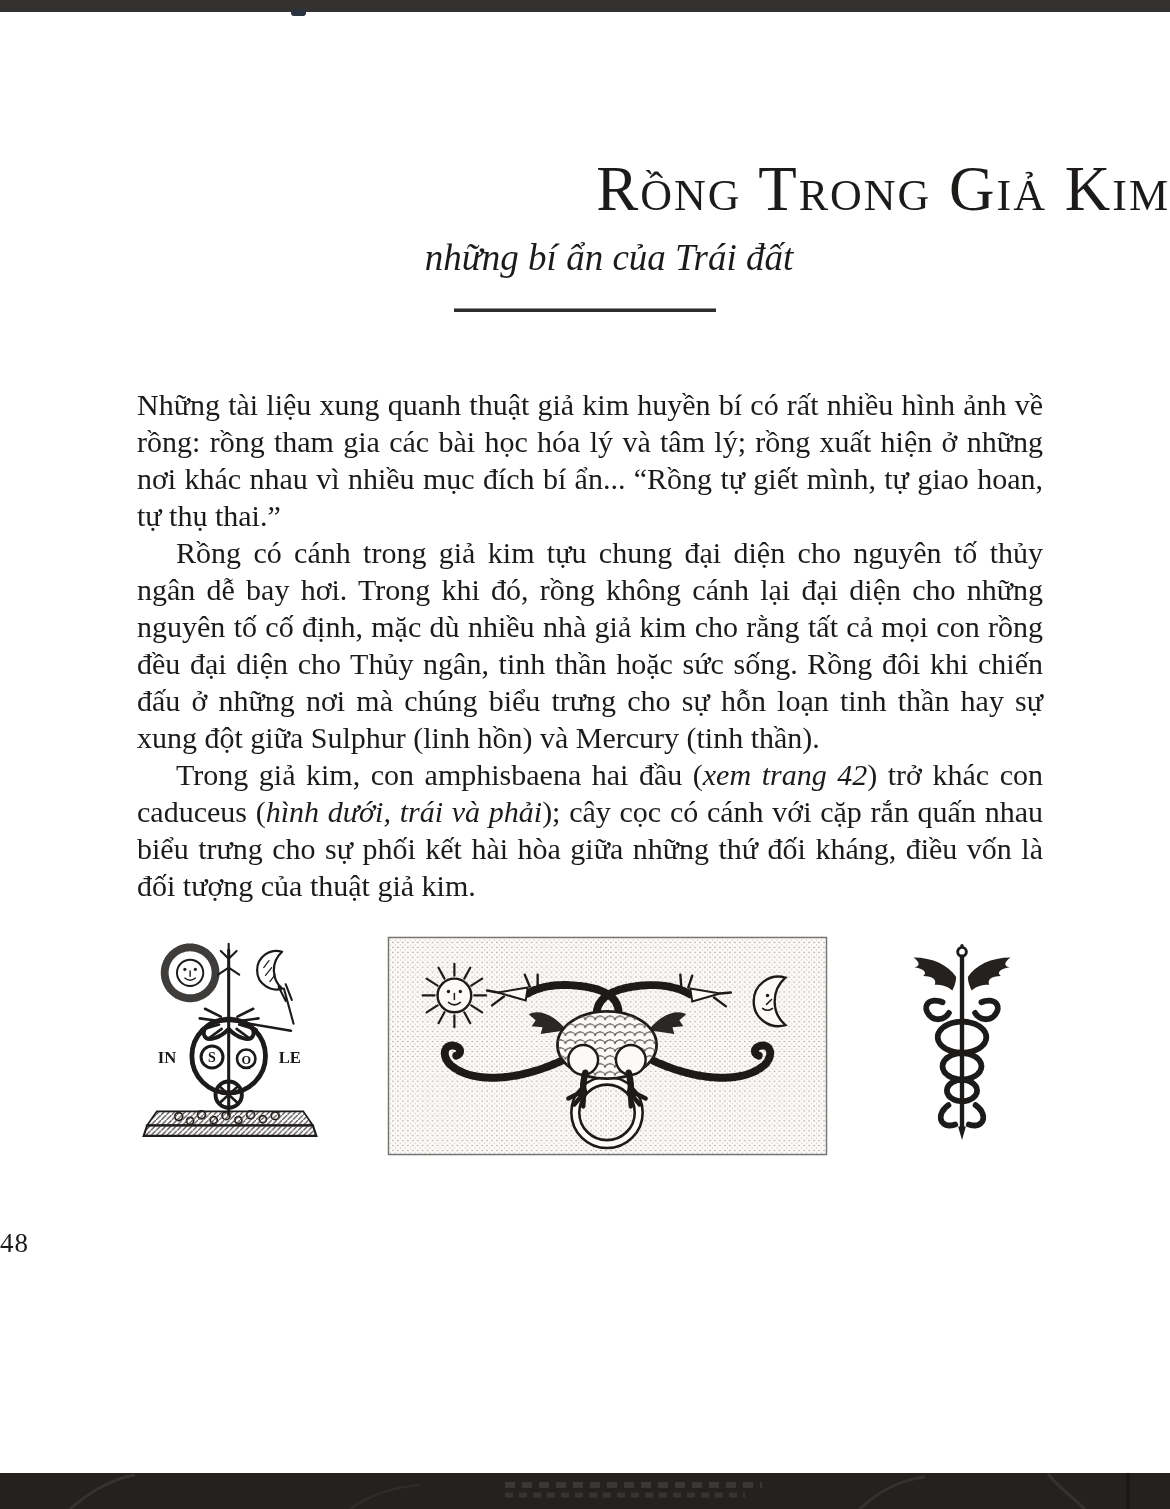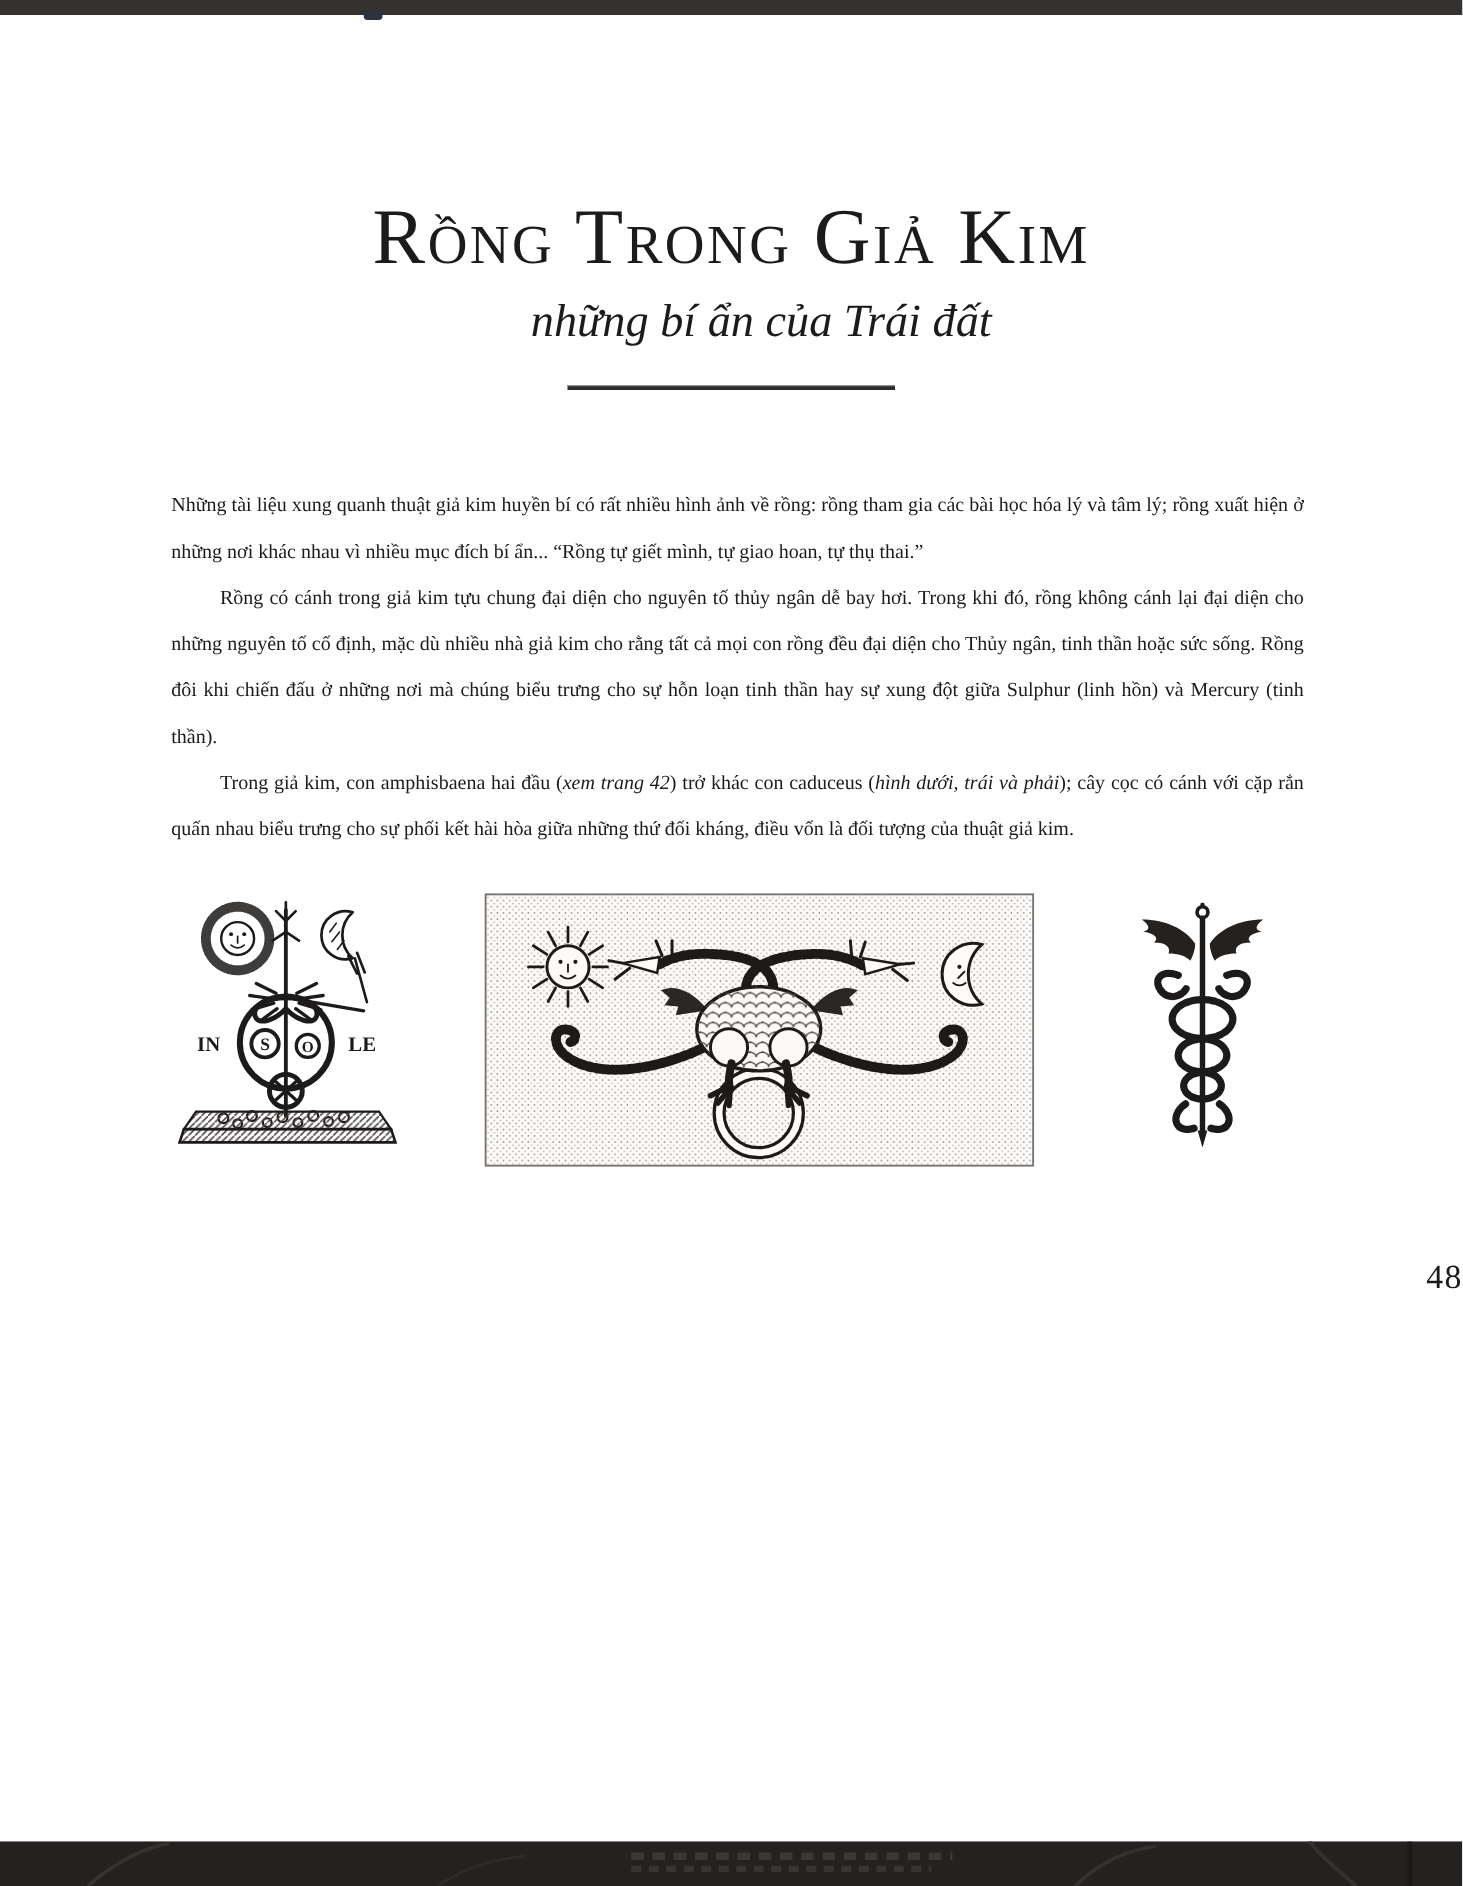--- a/index.html
+++ b/index.html
@@ -17,42 +17,43 @@
   }
   .top-edge{height:12px;background:var(--edge-top);}
   .top-notch{position:absolute;left:291px;top:9px;width:15px;height:7px;
     background:#2b3340;border-radius:0 0 3px 3px;}
   header{text-align:center;margin-top:146px;}
   .title{
     font-weight:normal;
     font-variant:small-caps;
     font-size:63px;line-height:1;
     letter-spacing:2px;
+    text-align:right;
   }
   .subtitle{font-style:italic;font-size:37px;margin-top:15px;line-height:1.2;padding-left:48px;}
   .rule{width:262px;height:4px;background:#2e2c2b;margin:28px auto 0;
     border-top:1px solid #8f8f8f;}
   main{
     margin:74px 127px 0 137px;
-    font-size:16px;line-height:37px;
+    font-size:30px;line-height:37px;
     text-align:justify;text-justify:inter-word;
   }
   p.para{margin:0;}
   p.para.indent{text-indent:39px;}
   em{font-style:italic;}
   .figures{
     margin:32px 140px 0 140px;
     display:flex;justify-content:space-between;align-items:flex-start;
     height:226px;
     gap:32px;
   }
   .figures figure svg{display:block;}
   .fig-mid{margin-top:0px;}
   .fig-right{margin-top:8px;}
-  .page-number{text-align:right;margin-top:66px;font-size:27px;letter-spacing:1px;}
+  .page-number{text-align:left;margin-top:66px;font-size:27px;letter-spacing:1px;}
   .bottom-edge{position:absolute;left:0;bottom:0;width:1170px;height:36px;}
   svg .ln{stroke:var(--ink);fill:none;stroke-linecap:round;stroke-linejoin:round;}
   svg text{font-family:"Liberation Serif",serif;fill:var(--ink);}
 </style>
 </head>
 <body>
 
 <div class="top-edge"></div>
 <div class="top-notch"></div>
 

